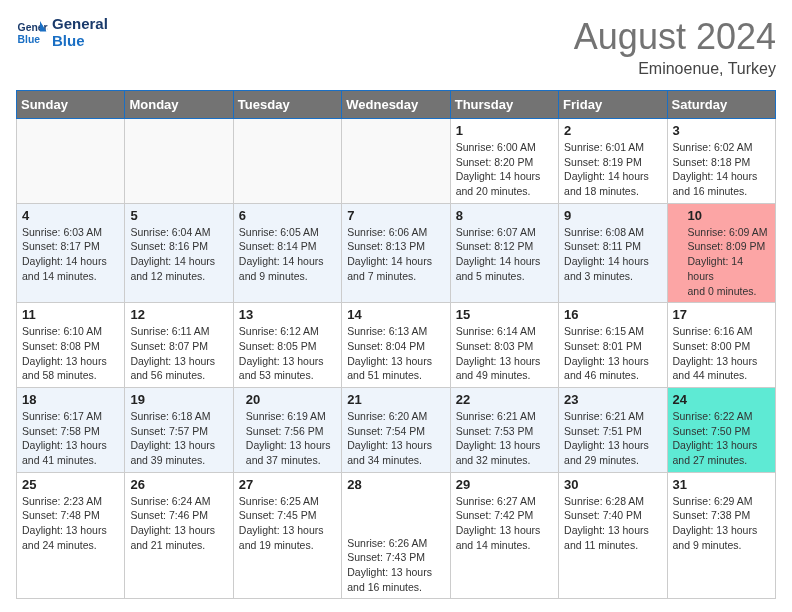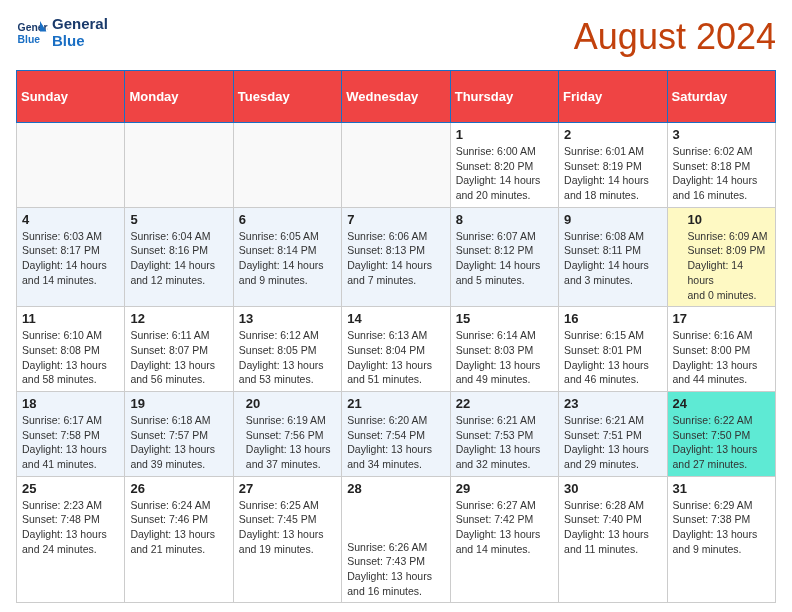--- a/index.html
+++ b/index.html
@@ -24,36 +24,36 @@
     .logo-icon {
       width: 32px;
       height: 32px;
     }
     .title-area {
       text-align: right;
     }
     .main-title {
       font-size: 36px;
       font-weight: normal;
-      color: #c2410c;
+      color: #737373;
     }
     .subtitle {
       font-size: 16px;
       color: #444;
       margin-top: 2px;
     }
     .calendar {
       width: 100%;
       border-collapse: collapse;
       font-size: 11px;
     }
     .calendar th {
-      background: #ef4444;
+      background: #737373;
       color: #fff;
-      padding: 18px 4px;
+      padding: 6px 4px;
       text-align: left;
       font-size: 13px;
       font-weight: bold;
       border: 1px solid #1a6fc4;
     }
     .calendar td {
       border: 1px solid #ccc;
       padding: 4px 5px;
       vertical-align: top;
       width: calc(100% / 7);
@@ -89,20 +89,21 @@
       <text x="2" y="32" font-size="13" font-weight="bold" fill="#1a6fc4" font-family="Arial">Blue</text>
       <polygon points="30,5 38,18 30,18" fill="#1a6fc4"></polygon>
     </svg>
     <div style="display:flex;flex-direction:column;line-height:1.1;">
       <span style="font-size:15px;font-weight:bold;color:#1a3a6b;">General</span>
       <span style="font-size:15px;font-weight:bold;color:#1a6fc4;">Blue</span>
     </div>
   </div>
   <div class="title-area">
     <div class="main-title">August 2024</div>
+    <div class="subtitle">Eminoenue, Turkey</div>
   </div>
 </div>
 
 <table class="calendar">
   <thead>
     <tr>
     <th>Sunday</th>
         <th>Monday</th>
         <th>Tuesday</th>
         <th>Wednesday</th>
@@ -175,21 +176,21 @@
 Daylight: 14 hours
 and 5 minutes.</div>
         </td>
         <td style="background: rgb(238, 244, 251);">
           <span class="day-number">9</span>
           <div class="day-info" style="white-space: pre-line;">Sunrise: 6:08 AM
 Sunset: 8:11 PM
 Daylight: 14 hours
 and 3 minutes.</div>
         </td>
-        <td style="background: #fef9c3; padding-left: 20px;">
+        <td style="background: #fca5a5; padding-left: 20px;">
           <span class="day-number">10</span>
           <div class="day-info" style="white-space: pre-line;">Sunrise: 6:09 AM
 Sunset: 8:09 PM
 Daylight: 14 hours
 and 0 minutes.</div>
         </td>
       </tr>
       <tr style="background: #f0abfc; padding-left: 36px;">
         <td>
           <span class="day-number">11</span>

